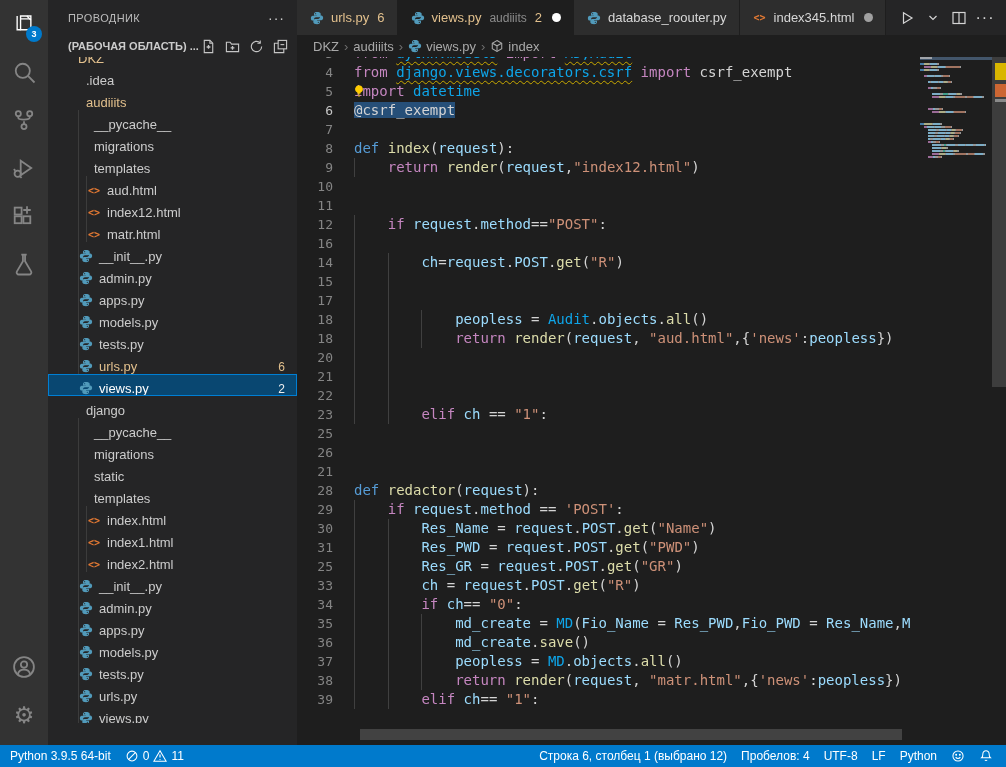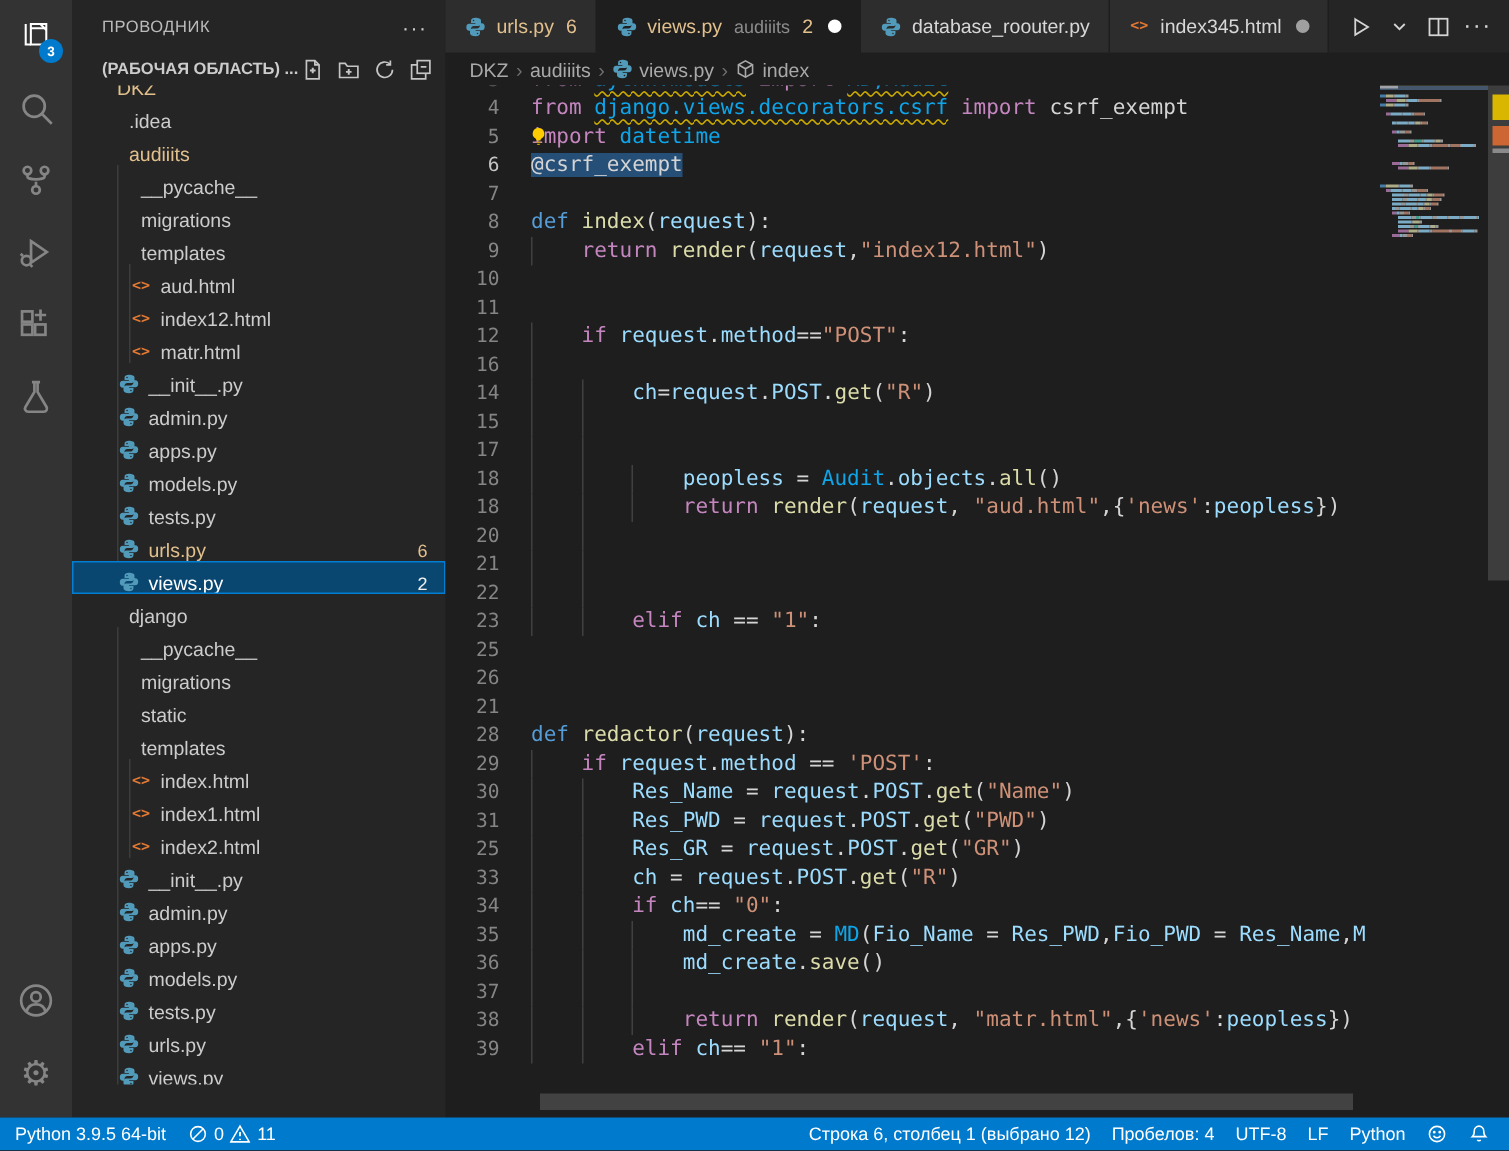--- a/index.html
+++ b/index.html
@@ -762,20 +762,21 @@
         <span class="guide" style="left: 57px;"></span>
         <span class="guide" style="left: 90.72px;"></span>
         <span class="guide" style="left: 124.44px;"></span>
         <span class="src"><span class="tk-w">            </span><span class="tk-v">md_create</span><span class="tk-w">.</span><span class="tk-f">save</span><span class="tk-w">()</span></span>
       </div>
       <div class="line">
         <span class="num">37</span>
         <span class="guide" style="left: 57px;"></span>
         <span class="guide" style="left: 90.72px;"></span>
         <span class="guide" style="left: 124.44px;"></span>
+        <span class="src"><span class="tk-w">            </span><span class="tk-v">peopless</span><span class="tk-w"> = </span><span class="tk-c">MD</span><span class="tk-w">.</span><span class="tk-v">objects</span><span class="tk-w">.</span><span class="tk-f">all</span><span class="tk-w">()</span></span>
       </div>
       <div class="line">
         <span class="num">38</span>
         <span class="guide" style="left: 57px;"></span>
         <span class="guide" style="left: 90.72px;"></span>
         <span class="guide" style="left: 124.44px;"></span>
         <span class="src"><span class="tk-w">            </span><span class="tk-k">return </span><span class="tk-f">render</span><span class="tk-w">(</span><span class="tk-v">request</span><span class="tk-w">, </span><span class="tk-s">"matr.html"</span><span class="tk-w">,{</span><span class="tk-s">'news'</span><span class="tk-w">:</span><span class="tk-v">peopless</span><span class="tk-w">})</span></span>
       </div>
       <div class="line">
         <span class="num">39</span>

